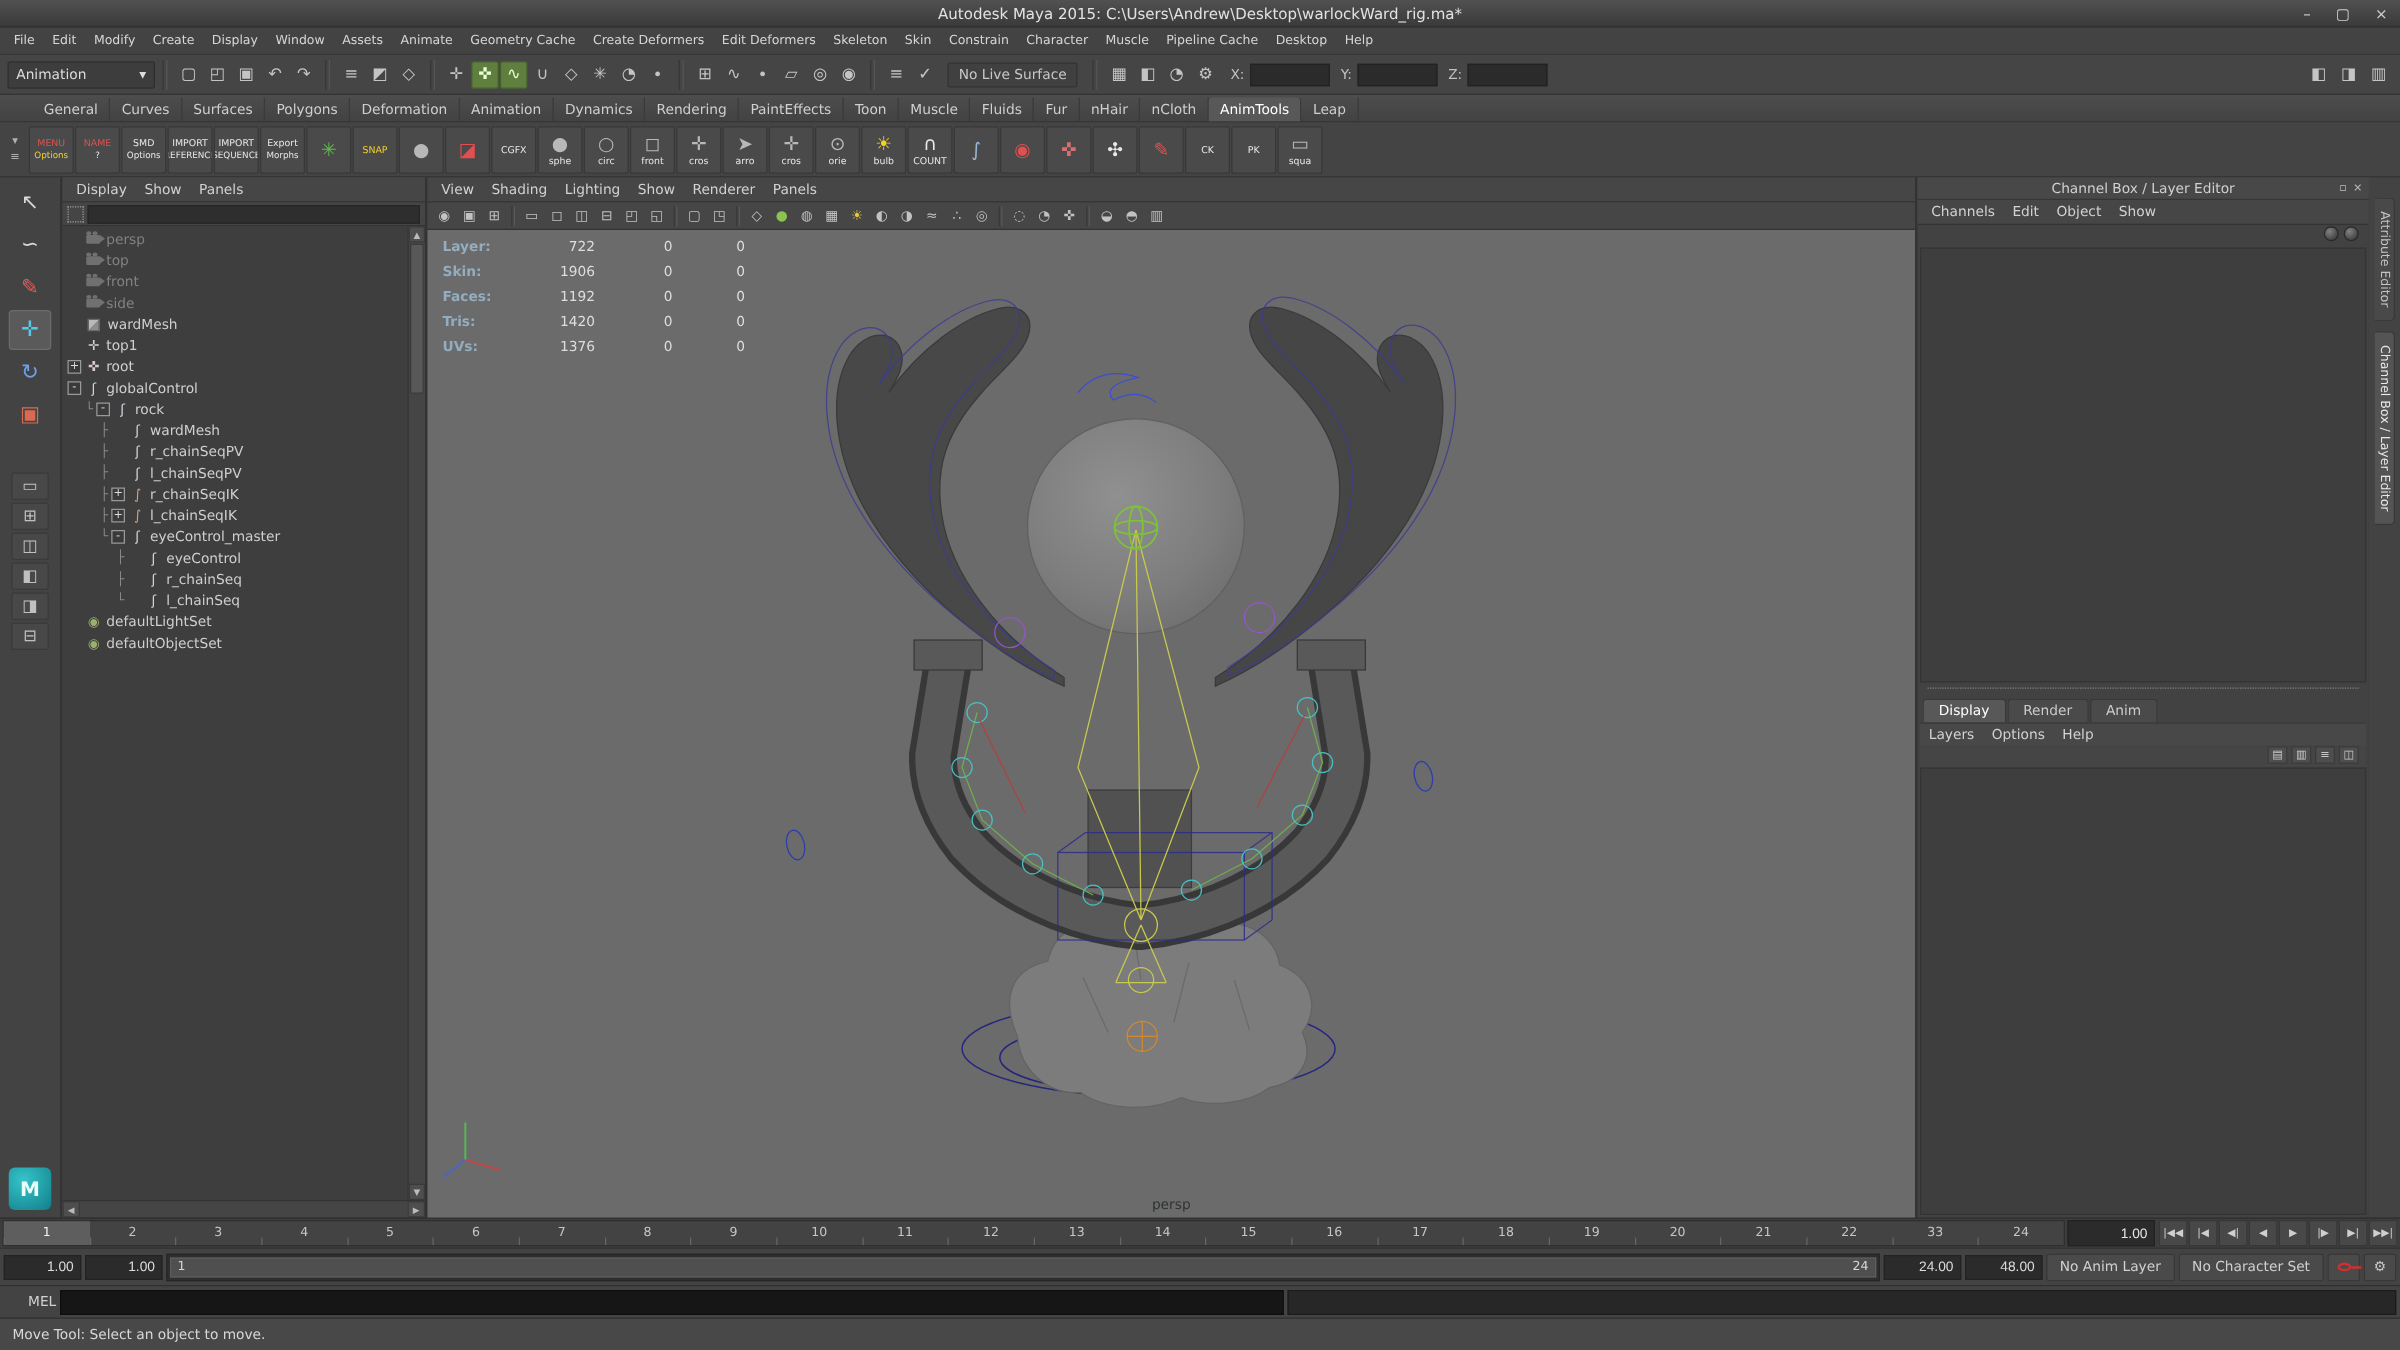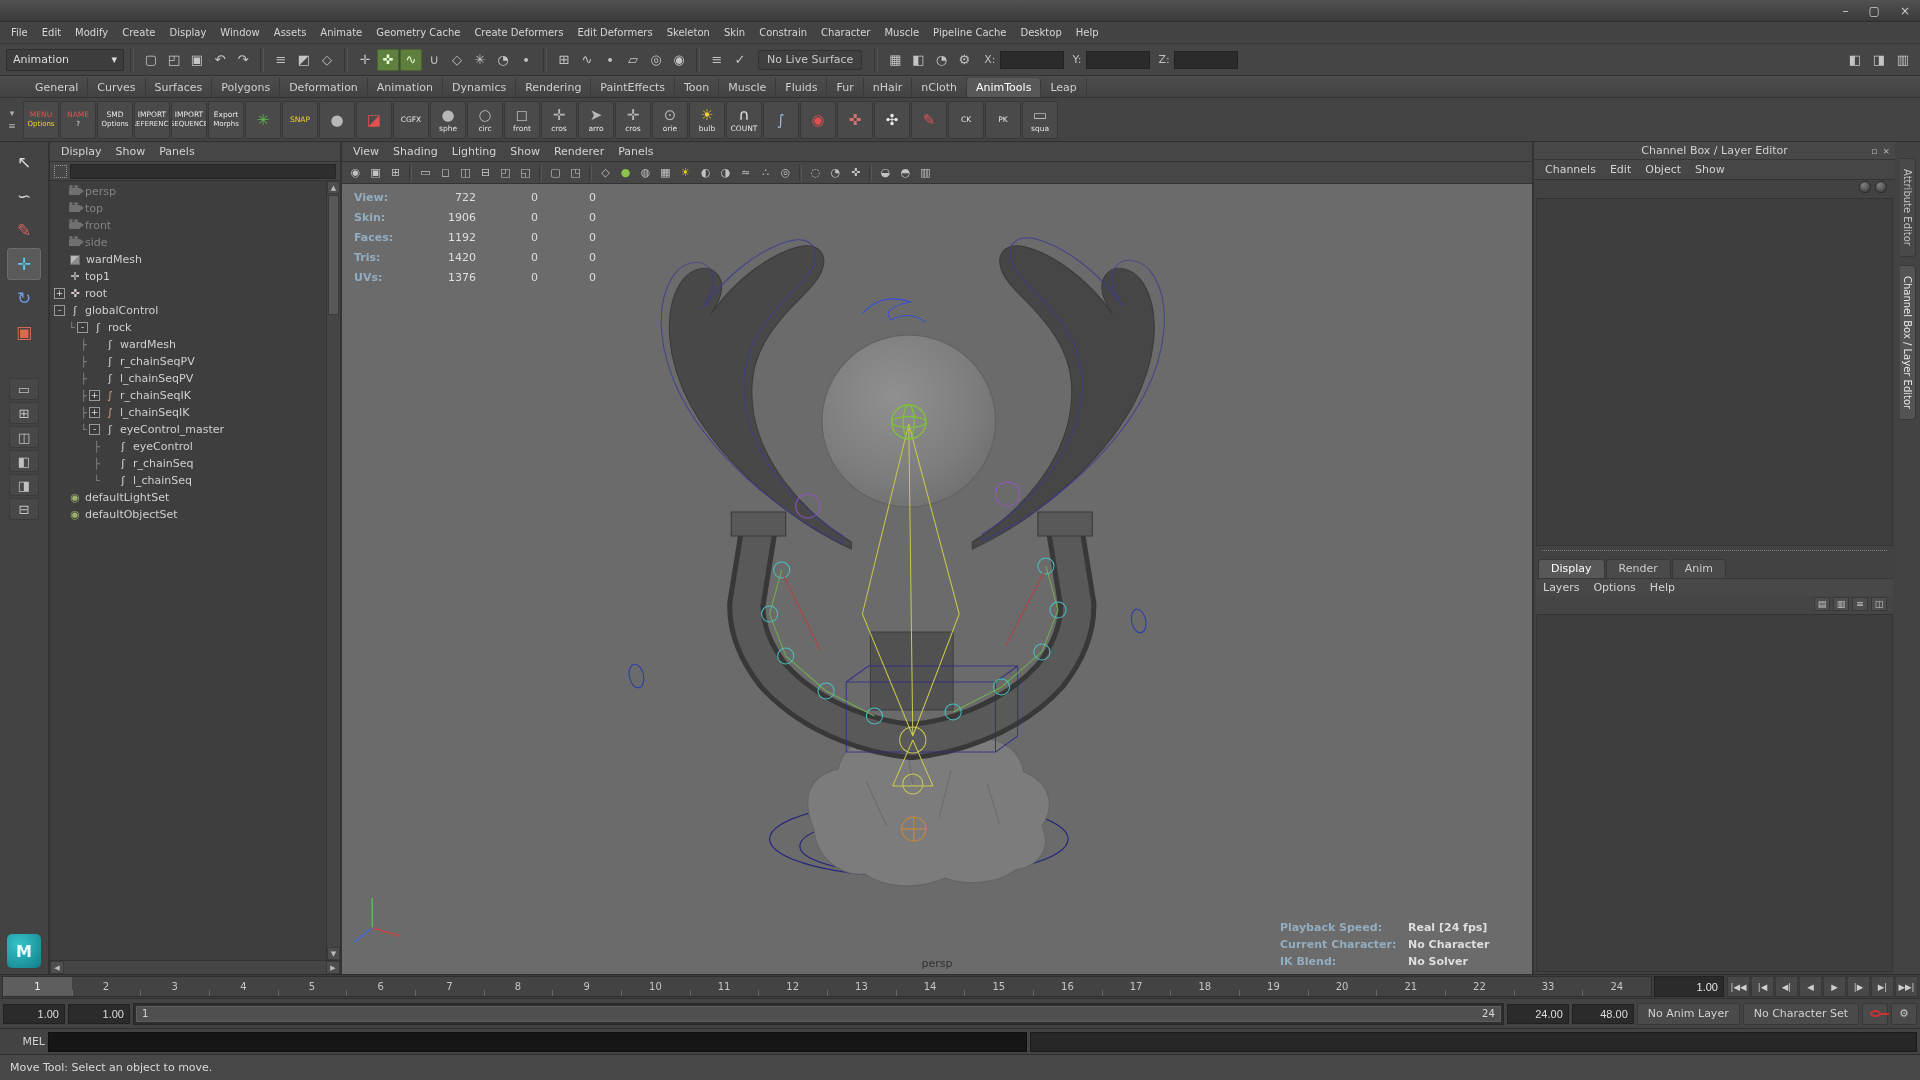--- a/index.html
+++ b/index.html
@@ -126,20 +126,21 @@
 .melrow{height:26px;background:#434343;display:flex;align-items:center;border-top:1px solid #303030;padding:2px 3px;gap:3px;flex:none}
 .mellabel{width:42px;text-align:right;color:#d0d0d0}
 .melin{flex:1.05;height:20px;background:#161616;border:1px solid #0e0e0e;color:#ddd;padding:0 6px}
 .melout{flex:.95;height:20px;background:#272727;border:1px solid #1c1c1c;color:#aaa;padding:2px 6px;font-size:10px}
 .helprow{height:26px;background:#484848;border-top:1px solid #2e2e2e;display:flex;align-items:center;padding:0 10px;color:#d8d8d8;flex:none}
 </style>
 </head>
 <body>
 
 <div class="titlebar">
+  <span class="title">Autodesk Maya 2015: C:\Users\Andrew\Desktop\warlockWard_rig.ma*</span>
   <span class="winbtns">
     <span>–</span>
     <span>▢</span>
     <span>×</span>
   </span>
 </div>
 
 <div class="menubar">
   <span class="mitem">File</span>
   <span class="mitem">Edit</span>
@@ -614,48 +615,40 @@
         <circle cx="660" cy="310" r="12" fill="none" stroke="#9257c8"></circle>
         <ellipse cx="292" cy="492" rx="7" ry="12" fill="none" stroke="#2a3daa" transform="rotate(-12 292 492)"></ellipse>
         <ellipse cx="790" cy="437" rx="7" ry="12" fill="none" stroke="#2a3daa" transform="rotate(-12 790 437)"></ellipse>
         <g stroke-width="1.6" fill="none">
           <path d="M 30 744 L 30 714" stroke="#58b558"></path>
           <path d="M 30 744 L 58 752" stroke="#c24848"></path>
           <path d="M 30 744 L 12 758" stroke="#4868c2"></path>
         </g>
       </svg>
       <div class="hud-stats">
-        <span class="hud-l">View:</span>
+        <span class="hud-l">Layer:</span>
           <span class="hud-v">722</span>
           <span class="hud-v">0</span>
           <span class="hud-v">0</span>
         <span class="hud-l">Skin:</span>
           <span class="hud-v">1906</span>
           <span class="hud-v">0</span>
           <span class="hud-v">0</span>
         <span class="hud-l">Faces:</span>
           <span class="hud-v">1192</span>
           <span class="hud-v">0</span>
           <span class="hud-v">0</span>
         <span class="hud-l">Tris:</span>
           <span class="hud-v">1420</span>
           <span class="hud-v">0</span>
           <span class="hud-v">0</span>
         <span class="hud-l">UVs:</span>
           <span class="hud-v">1376</span>
           <span class="hud-v">0</span>
           <span class="hud-v">0</span>
-      </div>
-      <div class="hud-pb">
-        <span class="hud-l">Playback Speed:</span>
-          <span class="hud-v">Real [24 fps]</span>
-        <span class="hud-l">Current Character:</span>
-          <span class="hud-v">No Character</span>
-        <span class="hud-l">IK Blend:</span>
-          <span class="hud-v">No Solver</span>
       </div>
       <span class="cam-label">persp</span>
     </div>
   </div>
 
   <div class="panel cb">
     <div class="cbhead">
       <span>Channel Box / Layer Editor</span>
       <span class="hicons">
         <span>▫</span>

